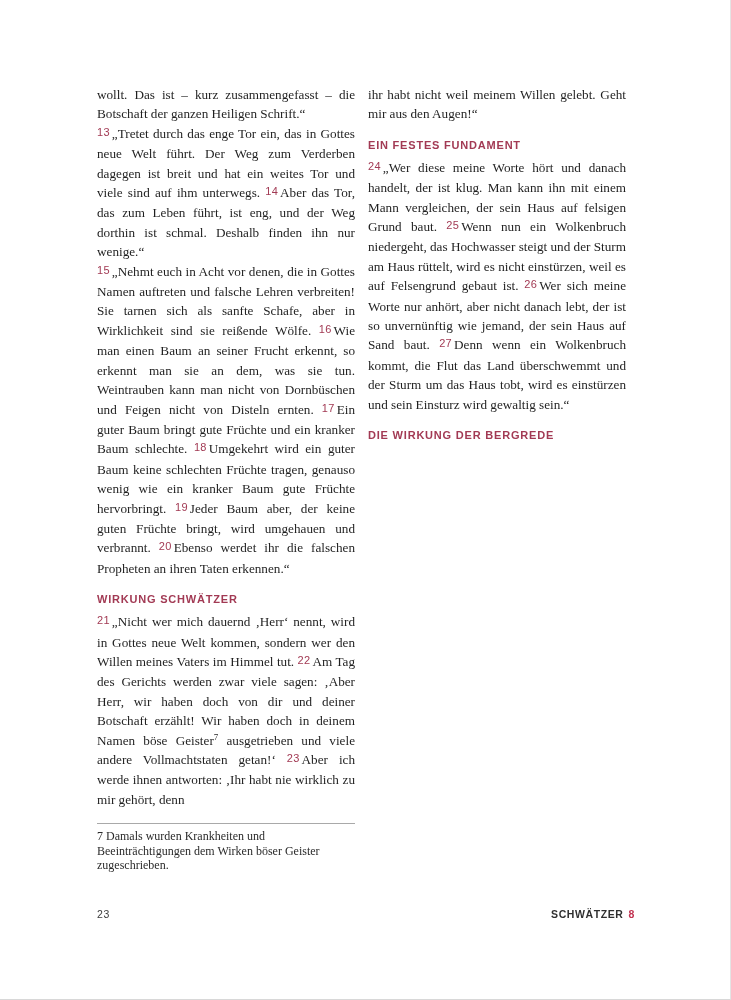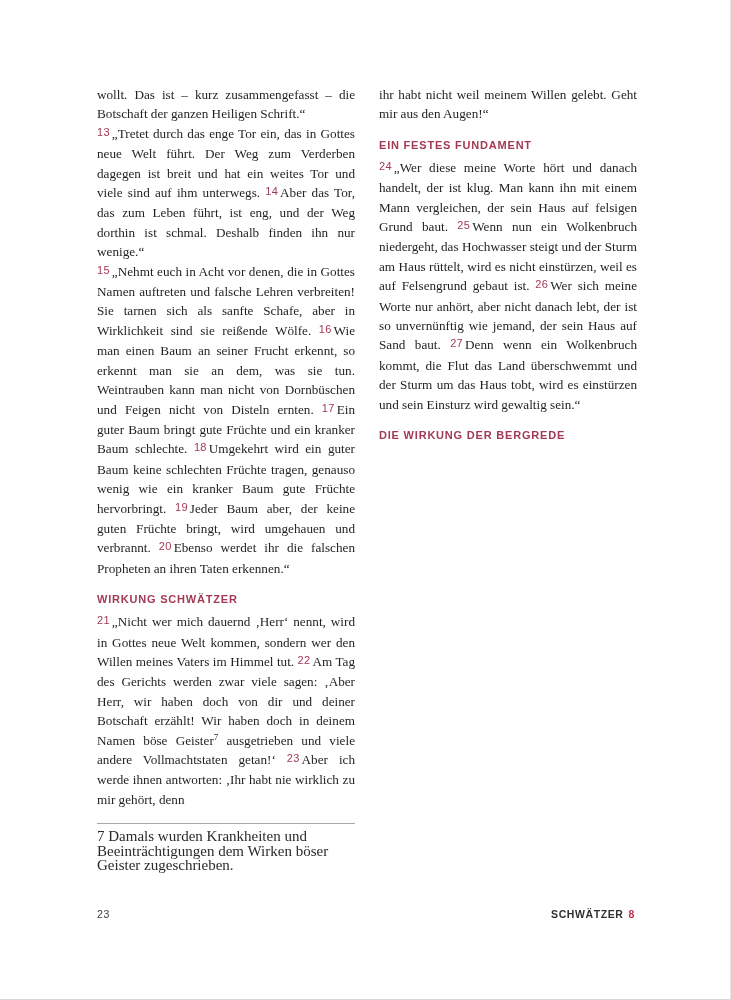--- a/index.html
+++ b/index.html
@@ -16,21 +16,21 @@
     overflow: hidden;
     border-right: 1px solid #e4e4e4;
     border-bottom: 1px solid #d8d8d8;
   }
   .columns {
     position: absolute;
     left: 97px; top: 85px;
     width: 538px;
     display: grid;
     grid-template-columns: 258px 258px;
-    column-gap: 24px;
+    column-gap: 13px;
     align-items: start;
   }
   .column { width: 258px; }
   .body-para {
     font-size: 13.2px;
     line-height: 19.4px;
     text-align: justify;
     color: var(--text, #1f1f1f);
     hyphens: auto;
     -webkit-hyphens: auto;
@@ -56,21 +56,21 @@
   }
   .fn-ref {
     font-size: 9px;
     line-height: 0;
     vertical-align: super;
   }
   .footnote {
     margin-top: 14px;
     padding-top: 5px;
     border-top: 1px solid var(--rule, #a9a9a9);
-    font-size: 15px;
+    font-size: 12px;
     line-height: 14.5px;
     color: var(--footnote_text, #2a2a2a);
     text-align: left;
   }
   .footer {
     position: absolute;
     left: 97px; top: 908px;
     width: 538px;
     display: flex;
     justify-content: space-between;

